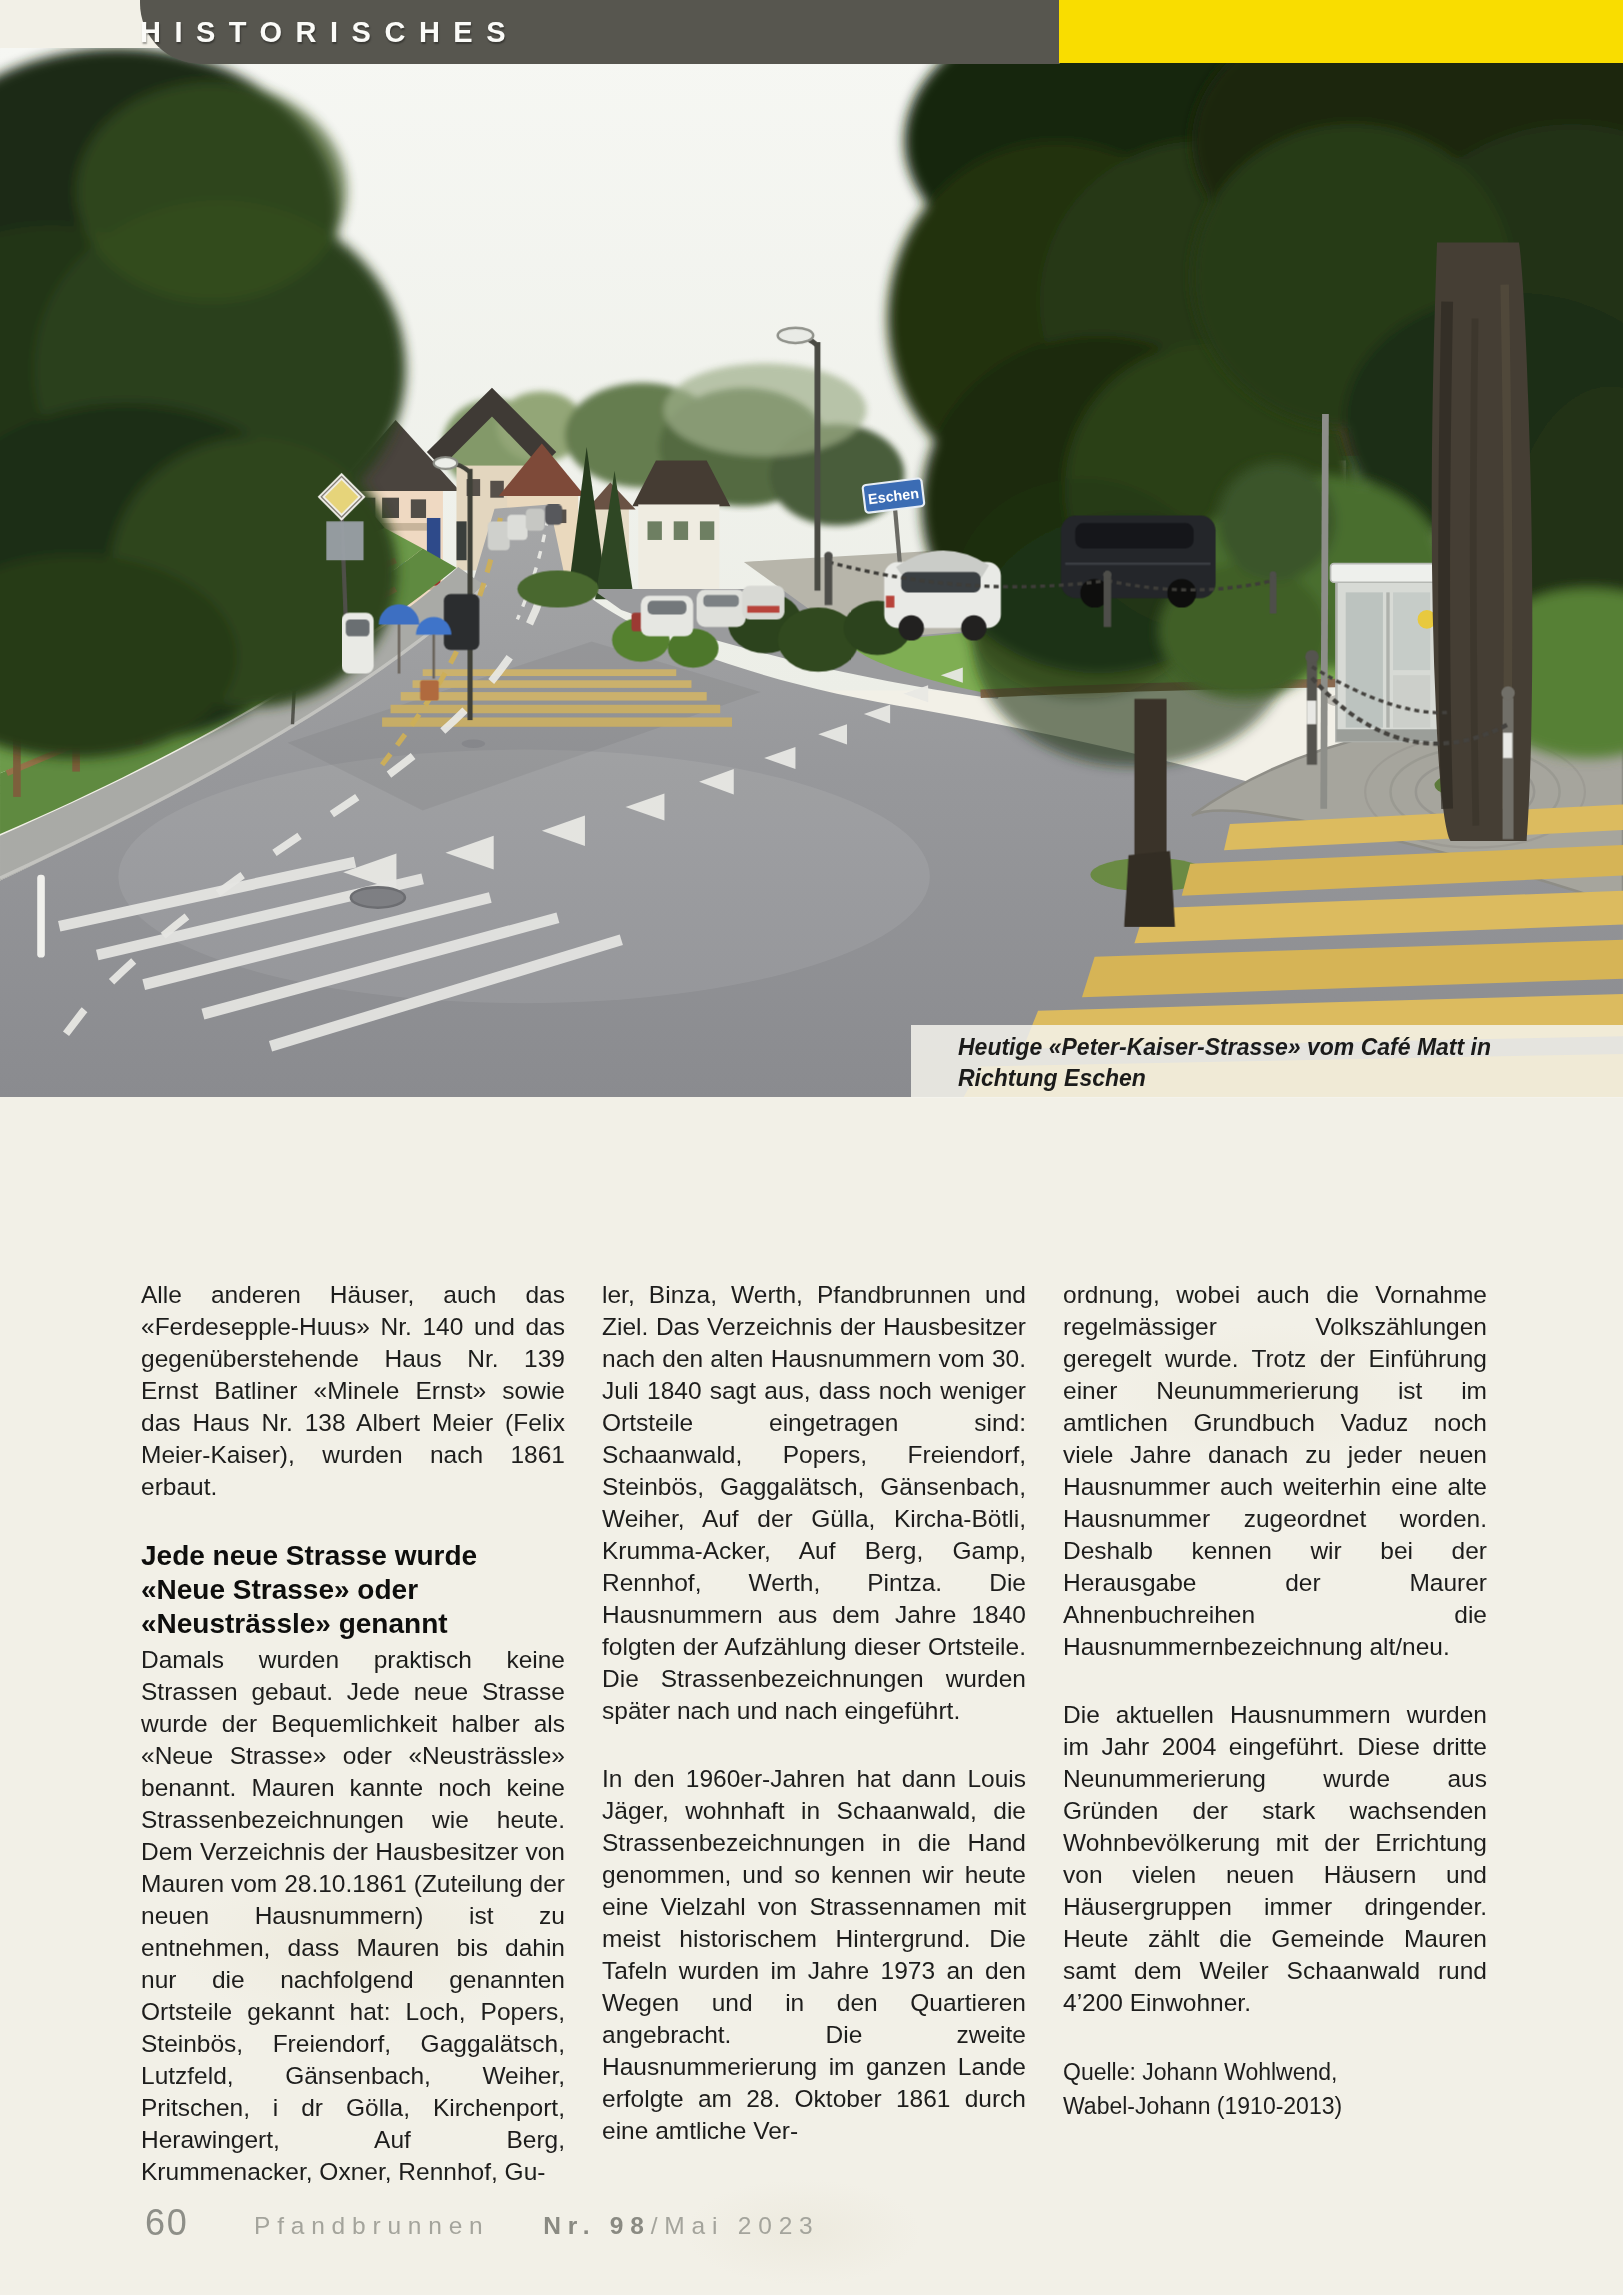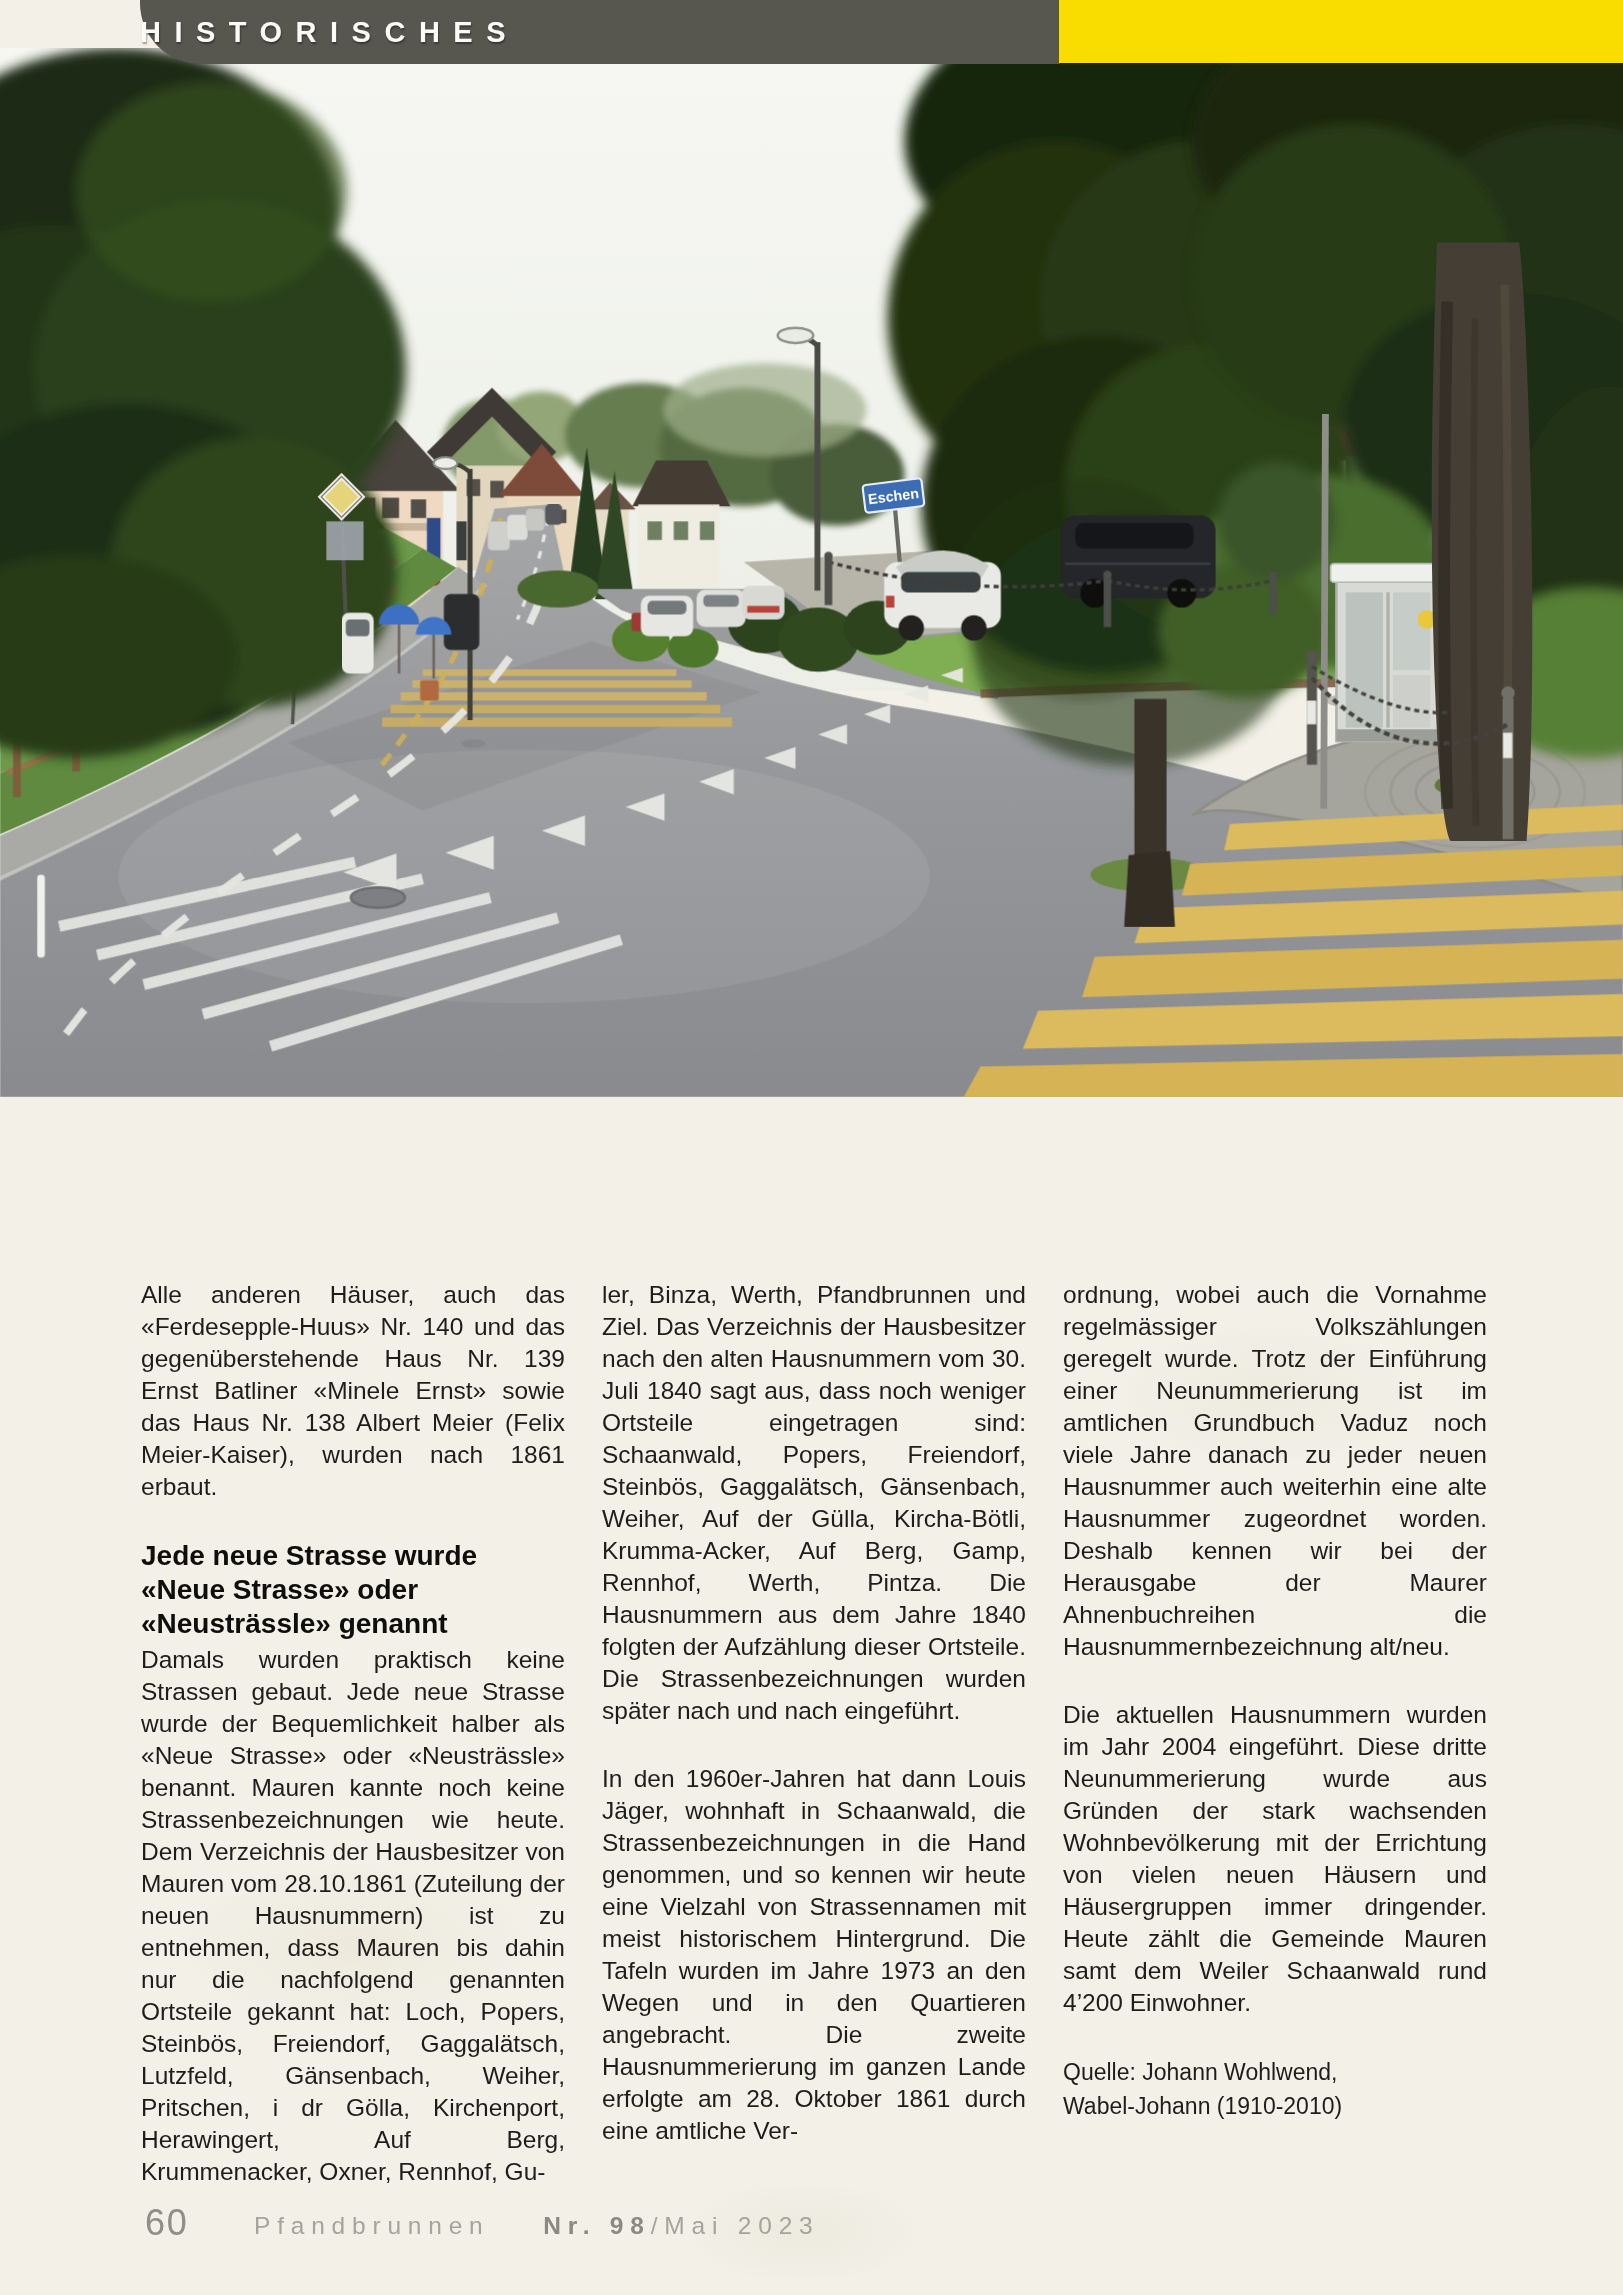--- a/index.html
+++ b/index.html
@@ -353,36 +353,40 @@
       <path d="M1552,732 Q1648,790 1712,786" stroke="#44423e" stroke-width="4" fill="none" stroke-dasharray="6 5"></path>
     </g>
   </svg>
   </div>
 
   <div class="headerbar">
     <div class="title">HISTORISCHES</div>
   </div>
   <div class="accent"></div>
 
+  <div class="caption">
+    <div>Heutige «Peter-Kaiser-Strasse» vom Café Matt in</div>
+    <div>Richtung Eschen</div>
+  </div>
 
   <div class="col col-1">
     <p>Alle anderen Häuser, auch das «Ferdesepple-Huus» Nr. 140 und das gegenüberstehende Haus Nr. 139 Ernst Batliner «Minele Ernst» sowie das Haus Nr. 138 Albert Meier (Felix Meier-Kaiser), wurden nach 1861 erbaut.</p>
     <h3>Jede neue Strasse wurde «Neue Strasse» oder «Neusträssle» genannt</h3>
     <p>Damals wurden praktisch keine Strassen gebaut. Jede neue Strasse wurde der Bequemlichkeit halber als «Neue Strasse» oder «Neusträssle» benannt. Mauren kannte noch keine Strassenbezeichnungen wie heute. Dem Verzeichnis der Hausbesitzer von Mauren vom 28.10.1861 (Zuteilung der neuen Hausnummern) ist zu entnehmen, dass Mauren bis dahin nur die nachfolgend genannten Ortsteile gekannt hat: Loch, Popers, Steinbös, Freiendorf, Gaggalätsch, Lutzfeld, Gänsenbach, Weiher, Pritschen, i dr Gölla, Kirchenport, Herawingert, Auf Berg, Krummenacker, Oxner, Rennhof, Gu-</p>
   </div>
   <div class="col col-2">
     <p>ler, Binza, Werth, Pfandbrunnen und Ziel. Das Verzeichnis der Hausbesitzer nach den alten Hausnummern vom 30. Juli 1840 sagt aus, dass noch weniger Ortsteile eingetragen sind: Schaanwald, Popers, Freiendorf, Steinbös, Gaggalätsch, Gänsenbach, Weiher, Auf der Gülla, Kircha-Bötli, Krumma-Acker, Auf Berg, Gamp, Rennhof, Werth, Pintza. Die Hausnummern aus dem Jahre 1840 folgten der Aufzählung dieser Ortsteile. Die Strassenbezeichnungen wurden später nach und nach eingeführt.</p>
     <p>In den 1960er-Jahren hat dann Louis Jäger, wohnhaft in Schaanwald, die Strassenbezeichnungen in die Hand genommen, und so kennen wir heute eine Vielzahl von Strassennamen mit meist historischem Hintergrund. Die Tafeln wurden im Jahre 1973 an den Wegen und in den Quartieren angebracht. Die zweite Hausnummerierung im ganzen Lande erfolgte am 28. Oktober 1861 durch eine amtliche Ver-</p>
   </div>
   <div class="col col-3">
     <p>ordnung, wobei auch die Vornahme regelmässiger Volkszählungen geregelt wurde. Trotz der Einführung einer Neunummerierung ist im amtlichen Grundbuch Vaduz noch viele Jahre danach zu jeder neuen Hausnummer auch weiterhin eine alte Hausnummer zugeordnet worden. Deshalb kennen wir bei der Herausgabe der Maurer Ahnenbuchreihen die Hausnummernbezeichnung alt/neu.</p>
     <p>Die aktuellen Hausnummern wurden im Jahr 2004 eingeführt. Diese dritte Neunummerierung wurde aus Gründen der stark wachsenden Wohnbevölkerung mit der Errichtung von vielen neuen Häusern und Häusergruppen immer dringender. Heute zählt die Gemeinde Mauren samt dem Weiler Schaanwald rund 4’200 Einwohner.</p>
     <div class="source">
       <div>Quelle: Johann Wohlwend,</div>
-      <div>Wabel-Johann (1910-2010)</div>
+      <div>Wabel-Johann (1910-2013)</div>
     </div>
   </div>
 
   <div class="footer">
     <div class="pageno">60</div>
     <div class="journal"><span>Pfandbrunnen</span> <span class="b">Nr. 98</span><span>/Mai 2023</span></div>
   </div>
 
 </div>
 

